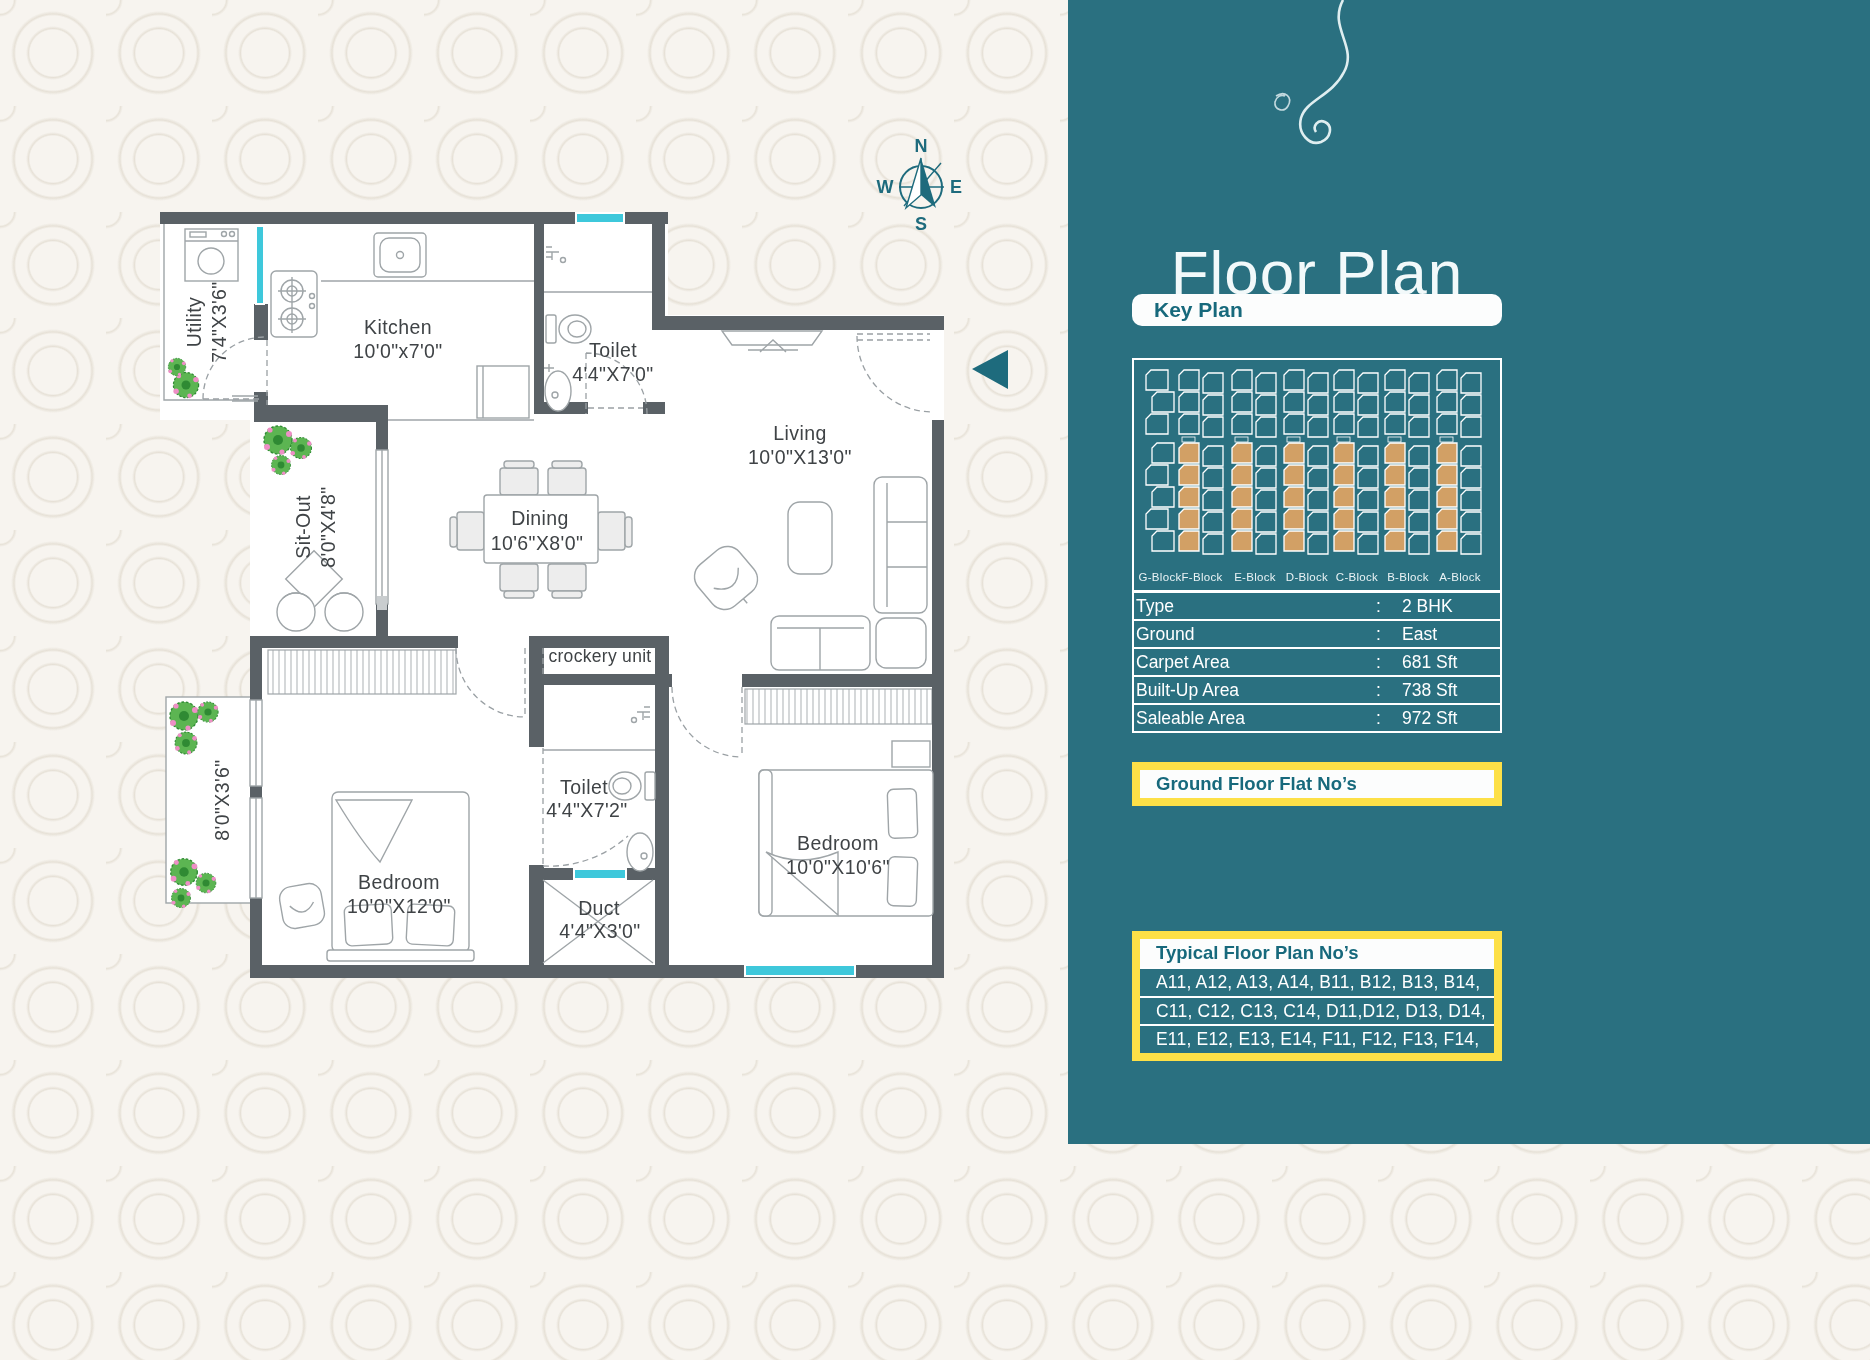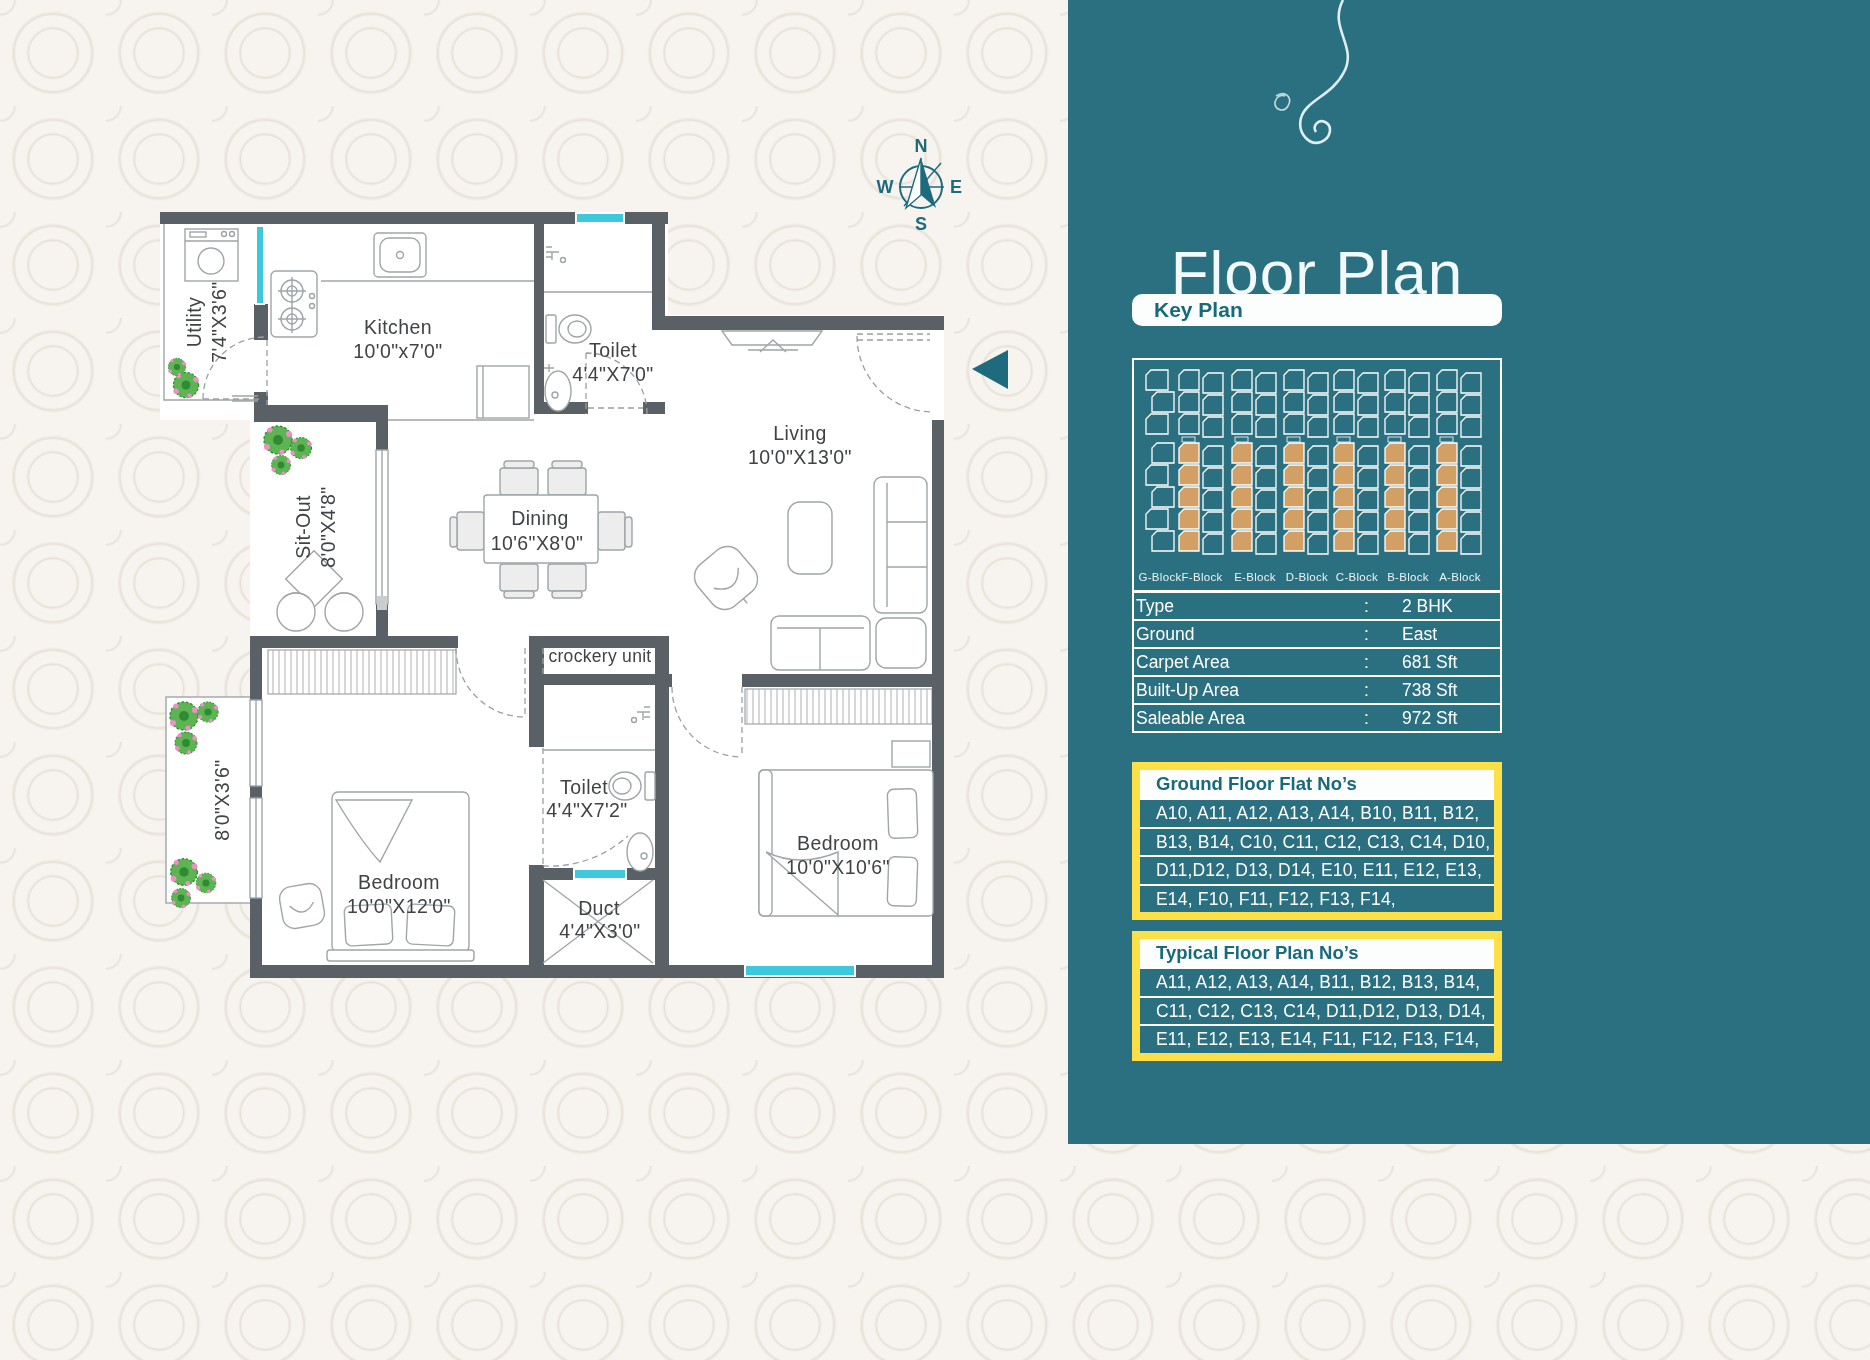--- a/index.html
+++ b/index.html
@@ -34,21 +34,21 @@
     font-weight:bold;font-size:21px;line-height:32px;padding-left:22px;box-sizing:border-box;}
   #keyplan-head{top:294px;border-radius:10px;}
   #keyplan-box{position:absolute;left:64px;top:334px;width:366px;height:230px;border:2px solid #fff;margin-top:24px;}
   .kp-label{font-family:"Liberation Sans",sans-serif;font-size:11.5px;fill:#EAF3F5;text-anchor:middle;letter-spacing:.3px;}
   #details{position:absolute;left:64px;top:591px;width:370px;box-sizing:border-box;}
   .detail-row{display:flex;align-items:center;height:30px;border:2px solid #fff;margin-top:-2px;
     color:#fff;font-size:17.5px;box-sizing:border-box;}
   .detail-row:first-child{margin-top:0;}
   .detail-row .lab{padding-left:2px;flex:1;}
   .detail-row .sep{width:26px;text-align:left;}
-  .detail-row .val{width:98px;text-align:left;margin-left:12px;}
+  .detail-row .val{width:98px;text-align:left;}
   .flat-section{position:absolute;left:64px;width:370px;border:8px solid #fde047;box-sizing:border-box;}
   #ground-section{top:762px;}
   #typical-section{top:931px;}
   .flat-head{height:28px;background:#FCFDFD;color:#17697C;font-weight:bold;font-size:18.5px;
     line-height:28px;padding-left:16px;}
   .flat-row{height:28.5px;border-top:2px solid #fff;color:#fff;font-size:17.5px;line-height:27px;
     padding-left:16px;letter-spacing:.2px;box-sizing:border-box;}
 </style>
 </head>
 <body>
@@ -473,26 +473,20 @@
         </div>
         <div class="detail-row">
           <span class="lab">Saleable Area</span>
           <span class="sep">:</span>
           <span class="val">972 Sft</span>
         </div>
       </div>
 
     <section class="flat-section" id="ground-section">
       <div class="flat-head">Ground Floor Flat No’s</div>
-      <div id="ground-rows">
-          <div class="flat-row">A10, A11, A12, A13, A14, B10, B11, B12,</div>
-          <div class="flat-row">B13, B14, C10, C11, C12, C13, C14, D10,</div>
-          <div class="flat-row">D11,D12, D13, D14, E10, E11, E12, E13,</div>
-          <div class="flat-row">E14, F10, F11, F12, F13, F14,</div>
-        </div>
     </section>
 
     <section class="flat-section" id="typical-section">
       <div class="flat-head">Typical Floor Plan No’s</div>
       <div id="typical-rows">
           <div class="flat-row">A11, A12, A13, A14, B11, B12, B13, B14,</div>
           <div class="flat-row">C11, C12, C13, C14, D11,D12, D13, D14,</div>
           <div class="flat-row">E11, E12, E13, E14, F11, F12, F13, F14,</div>
         </div>
     </section>

